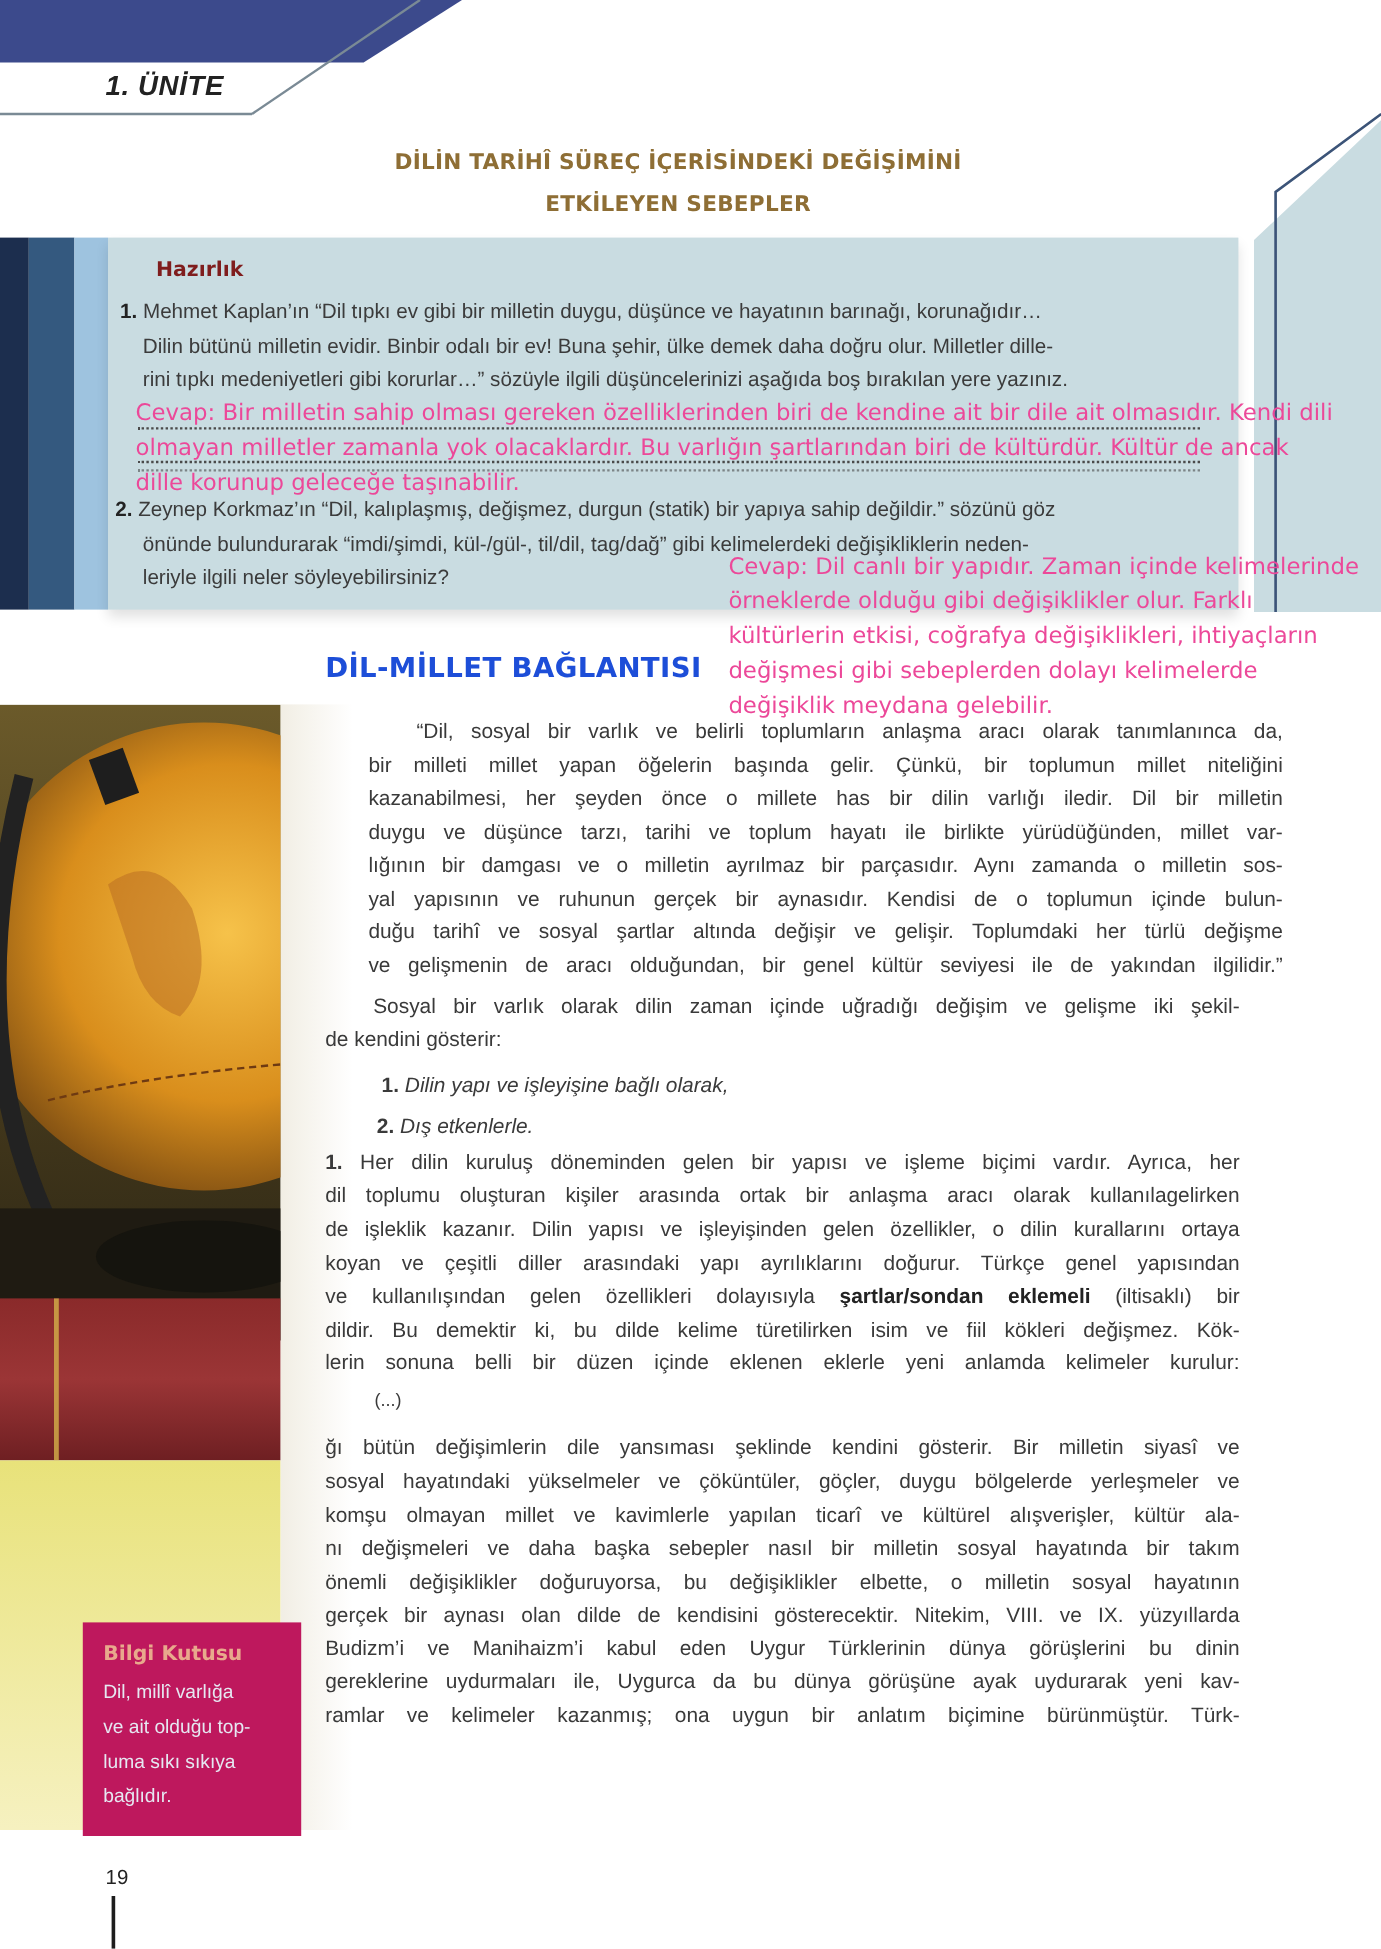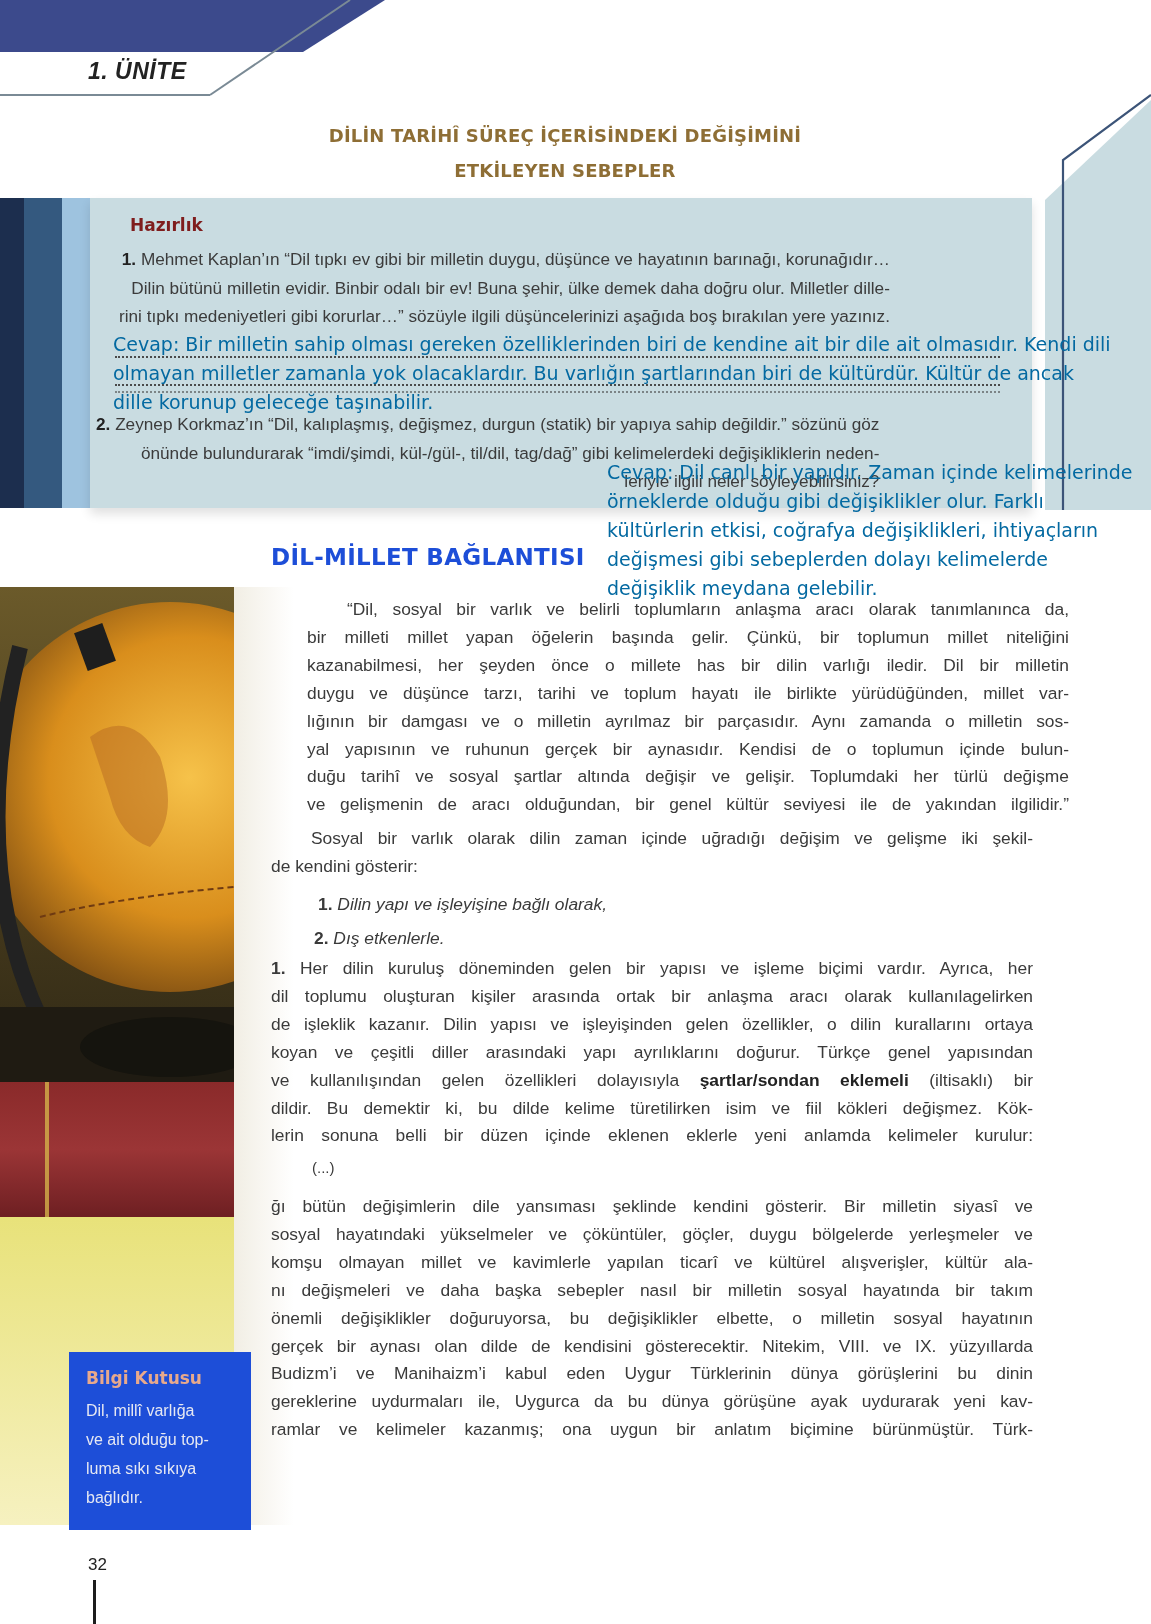--- a/index.html
+++ b/index.html
@@ -15,36 +15,36 @@
   
   .right-deco { position: absolute; left: 1000px; top: 80px; width: 151px; height: 430px; }
 
   
   .prep-stripes { position: absolute; left: 0; top: 198px; height: 310px; width: 90px; }
   .stripe { position: absolute; top: 0; height: 310px; }
   .prep-box { position: absolute; left: 90px; top: 198px; width: 942px; height: 310px; background: #c9dce1; box-shadow: 0 6px 10px rgba(0,0,0,0.12); }
   .prep-heading { position: absolute; left: 130px; top: 215px; font-family: "DejaVu Sans", sans-serif; font-weight: bold; font-size: 17px; color: #7f1d1d; }
   .q { position: absolute; font-size: 17.2px; line-height: 28.5px; color: #3b3b3b; }
   .q .num { font-weight: bold; color: #222; }
-  .q-line { white-space: nowrap; text-align: right; }
+  .q-line { white-space: nowrap; }
   .dotted { position: absolute; left: 115px; width: 885px; border-top: 2px dotted #4a4a4a; height: 0; }
 
-  .answer { position: absolute; color: #0369a1; font-family: "DejaVu Sans", sans-serif; font-size: 19px; line-height: 29px; white-space: nowrap; }
+  .answer { position: absolute; color: #ec4899; font-family: "DejaVu Sans", sans-serif; font-size: 19px; line-height: 29px; white-space: nowrap; }
 
   
   .photo { position: absolute; left: 0; top: 587px; width: 234px; height: 938px; overflow: hidden; }
   .fade { position: absolute; left: 234px; top: 587px; width: 60px; height: 938px; background: linear-gradient(90deg, rgba(240,236,225,0.9), rgba(255,255,255,0)); }
 
   .section-title { position: absolute; left: 271px; top: 544px; font-family: "DejaVu Sans", sans-serif; font-weight: bold; font-size: 23px; color: #1d4ed8; letter-spacing: 0.3px; }
 
   .body-text { position: absolute; left: 271px; width: 762px; font-size: 17.4px; line-height: 27.9px; color: #3a3a3a; text-align: justify; }
   .line { display: block; white-space: nowrap; text-align-last: justify; text-align: justify; }
   .line.last { text-align-last: left; }
 
-  .info-box { position: absolute; left: 69px; top: 1352px; width: 182px; height: 178px; background: #1d4ed8; padding: 16px 17px; }
+  .info-box { position: absolute; left: 69px; top: 1352px; width: 182px; height: 178px; background: #be185d; padding: 16px 17px; }
   .info-title { font-family: "DejaVu Sans", sans-serif; font-weight: bold; font-size: 17px; color: #e8a98c; margin-bottom: 8px; }
   .info-text { font-size: 16px; line-height: 29px; color: #e6e8f2; }
 
   .page-num { position: absolute; left: 88px; top: 1555px; font-size: 17px; color: #222; }
   .page-bar { position: absolute; left: 93px; top: 1580px; width: 3px; height: 44px; background: #1d1d1d; }
 </style>
 </head>
 <body>
 
 <svg class="top-band" viewBox="0 0 1151 110" width="1151" height="110">
@@ -189,14 +189,14 @@
 <div class="info-box">
   <div class="info-title">Bilgi Kutusu</div>
   <div class="info-text">
     <div>Dil, millî varlığa</div>
     <div>ve ait olduğu top-</div>
     <div>luma sıkı sıkıya</div>
     <div>bağlıdır.</div>
   </div>
 </div>
 
-<div class="page-num">32</div>
+<div class="page-num">19</div>
 <div class="page-bar"></div>
 
 </body></html>

